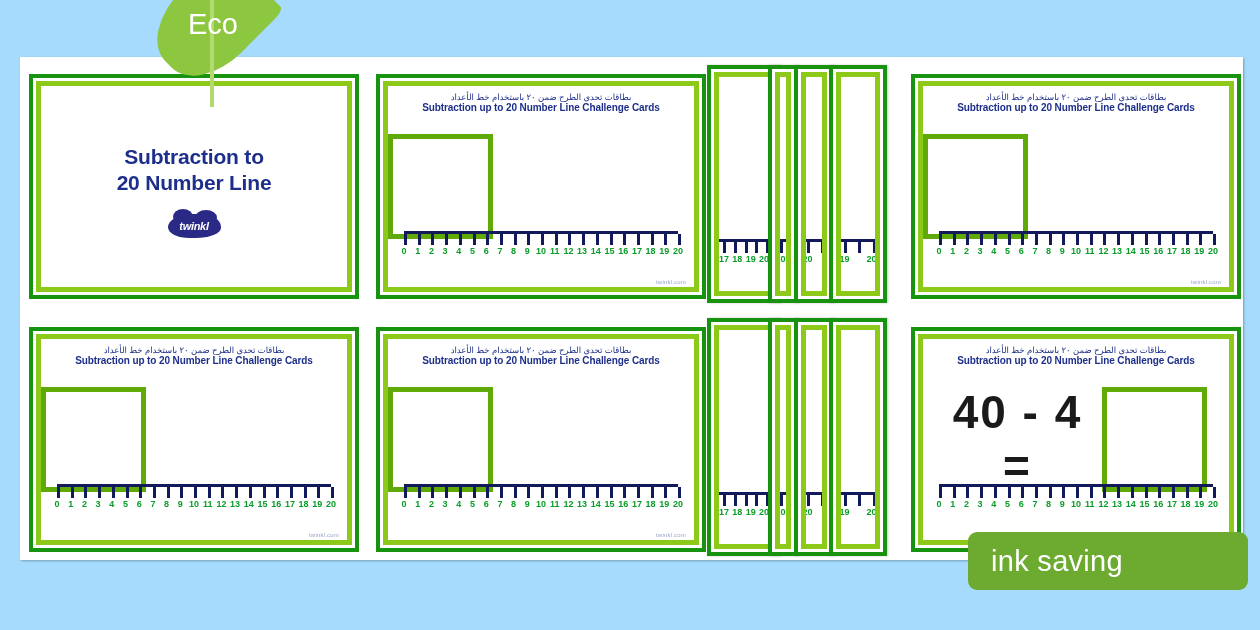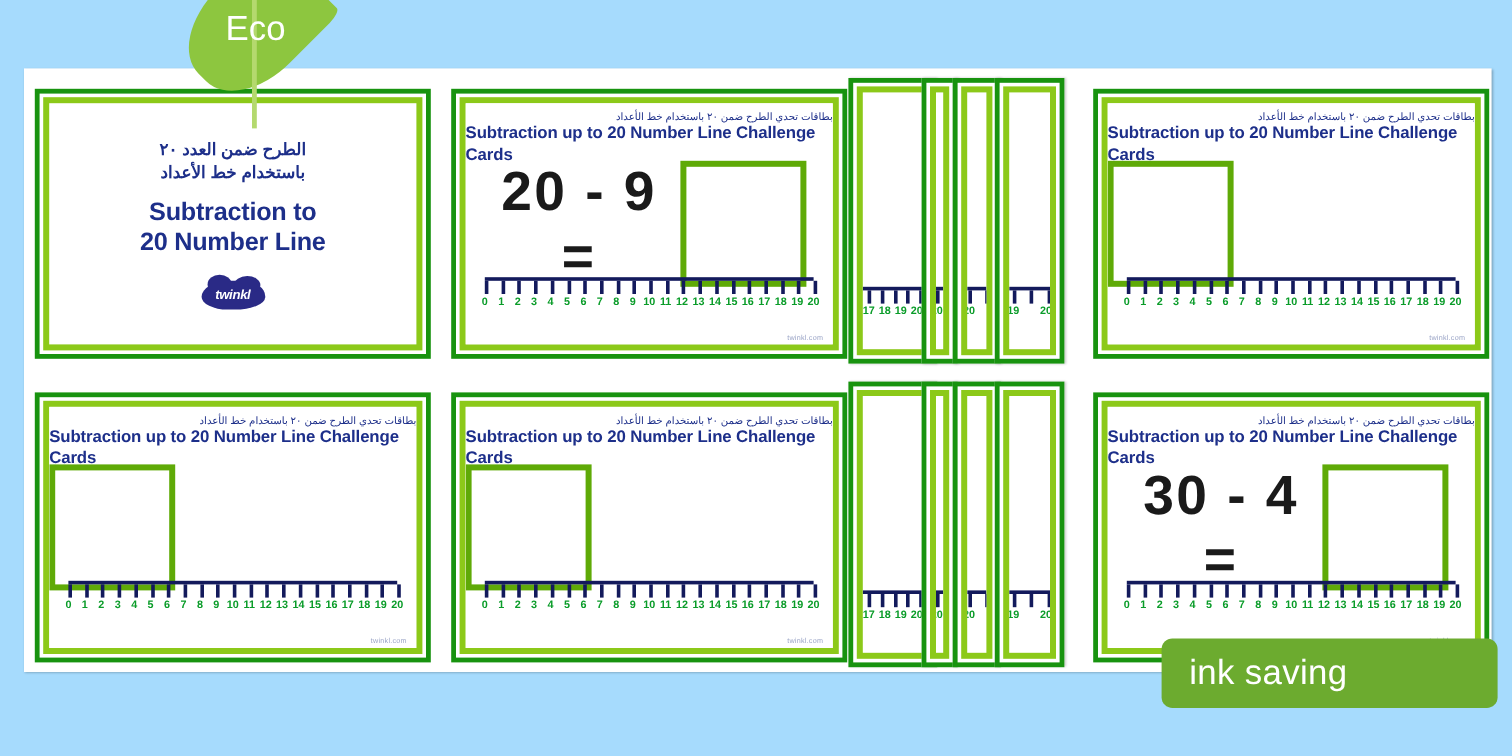--- a/index.html
+++ b/index.html
@@ -35,27 +35,27 @@
     overflow: hidden;
   }
   .card-face {
     position: absolute;
     inset: 0;
     background: #fff;
     overflow: hidden;
   }
 
   
-  .hdr { padding-top: 7px; }
+  .hdr { text-align: center; padding-top: 7px; }
   .hdr .ar {
     font-size: 8.5px; color: #1d2f8a; direction: rtl;
     line-height: 1.1; letter-spacing: .1px;
   }
   .hdr .en {
-    font-size: 14px; color: #1d2f8a; font-weight: bold;
+    font-size: 10px; color: #1d2f8a; font-weight: bold;
     line-height: 1.25; letter-spacing: -.1px;
   }
 
   
   .eq-row {
     position: absolute;
     left: 0; right: 0; top: 40px;
     height: 120px;
     display: flex; align-items: center;
   }
@@ -363,44 +363,39 @@
             <span style="left: 90%;">20</span>
           </div>
       </div>
     </div>
   </div>
 </div>
 
 <div class="card" style="left:29px; top:74px; width:330px; height:225px; z-index:10;">
   <div class="card-inner">
     <div class="cover-body">
-      <div class="cover-ar">
-        <div>الطرح ضمن العدد ٢٠</div>
-        <div>باستخدام خط الأعداد</div>
-      </div>
       <div class="cover-en">
         <div>Subtraction to</div>
         <div>20 Number Line</div>
       </div>
       <div class="twinkl-logo">
         <span>twinkl</span>
       </div>
     </div>
   </div>
 </div>
 
 <div class="card challenge-card" style="left:376px; top:74px; width:330px; height:225px; z-index:12;">
   <div class="card-inner">
     <div class="card-face">
       <div class="hdr">
         <div class="ar">بطاقات تحدي الطرح ضمن ٢٠ باستخدام خط الأعداد</div>
         <div class="en">Subtraction up to 20 Number Line Challenge Cards</div>
       </div>
       <div class="eq-row">
-        <div class="eq-text">20 - 9 =</div>
         <div class="answer-box"></div>
       </div>
       <div class="numline">
         <div class="nl-ticks">
             <i style="left: 0%;"></i>
             <i style="left: 5%;"></i>
             <i style="left: 10%;"></i>
             <i style="left: 15%;"></i>
             <i style="left: 20%;"></i>
             <i style="left: 25%;"></i>
@@ -639,21 +634,21 @@
 </div>
 
 <div class="card challenge-card" style="left:911px; top:327px; width:330px; height:225px; z-index:12;">
   <div class="card-inner">
     <div class="card-face">
       <div class="hdr">
         <div class="ar">بطاقات تحدي الطرح ضمن ٢٠ باستخدام خط الأعداد</div>
         <div class="en">Subtraction up to 20 Number Line Challenge Cards</div>
       </div>
       <div class="eq-row">
-        <div class="eq-text">30 - 4 =</div>
+        <div class="eq-text">40 - 4 =</div>
         <div class="answer-box"></div>
       </div>
       <div class="numline">
         <div class="nl-ticks">
             <i style="left: 0%;"></i>
             <i style="left: 5%;"></i>
             <i style="left: 10%;"></i>
             <i style="left: 15%;"></i>
             <i style="left: 20%;"></i>
             <i style="left: 25%;"></i>

